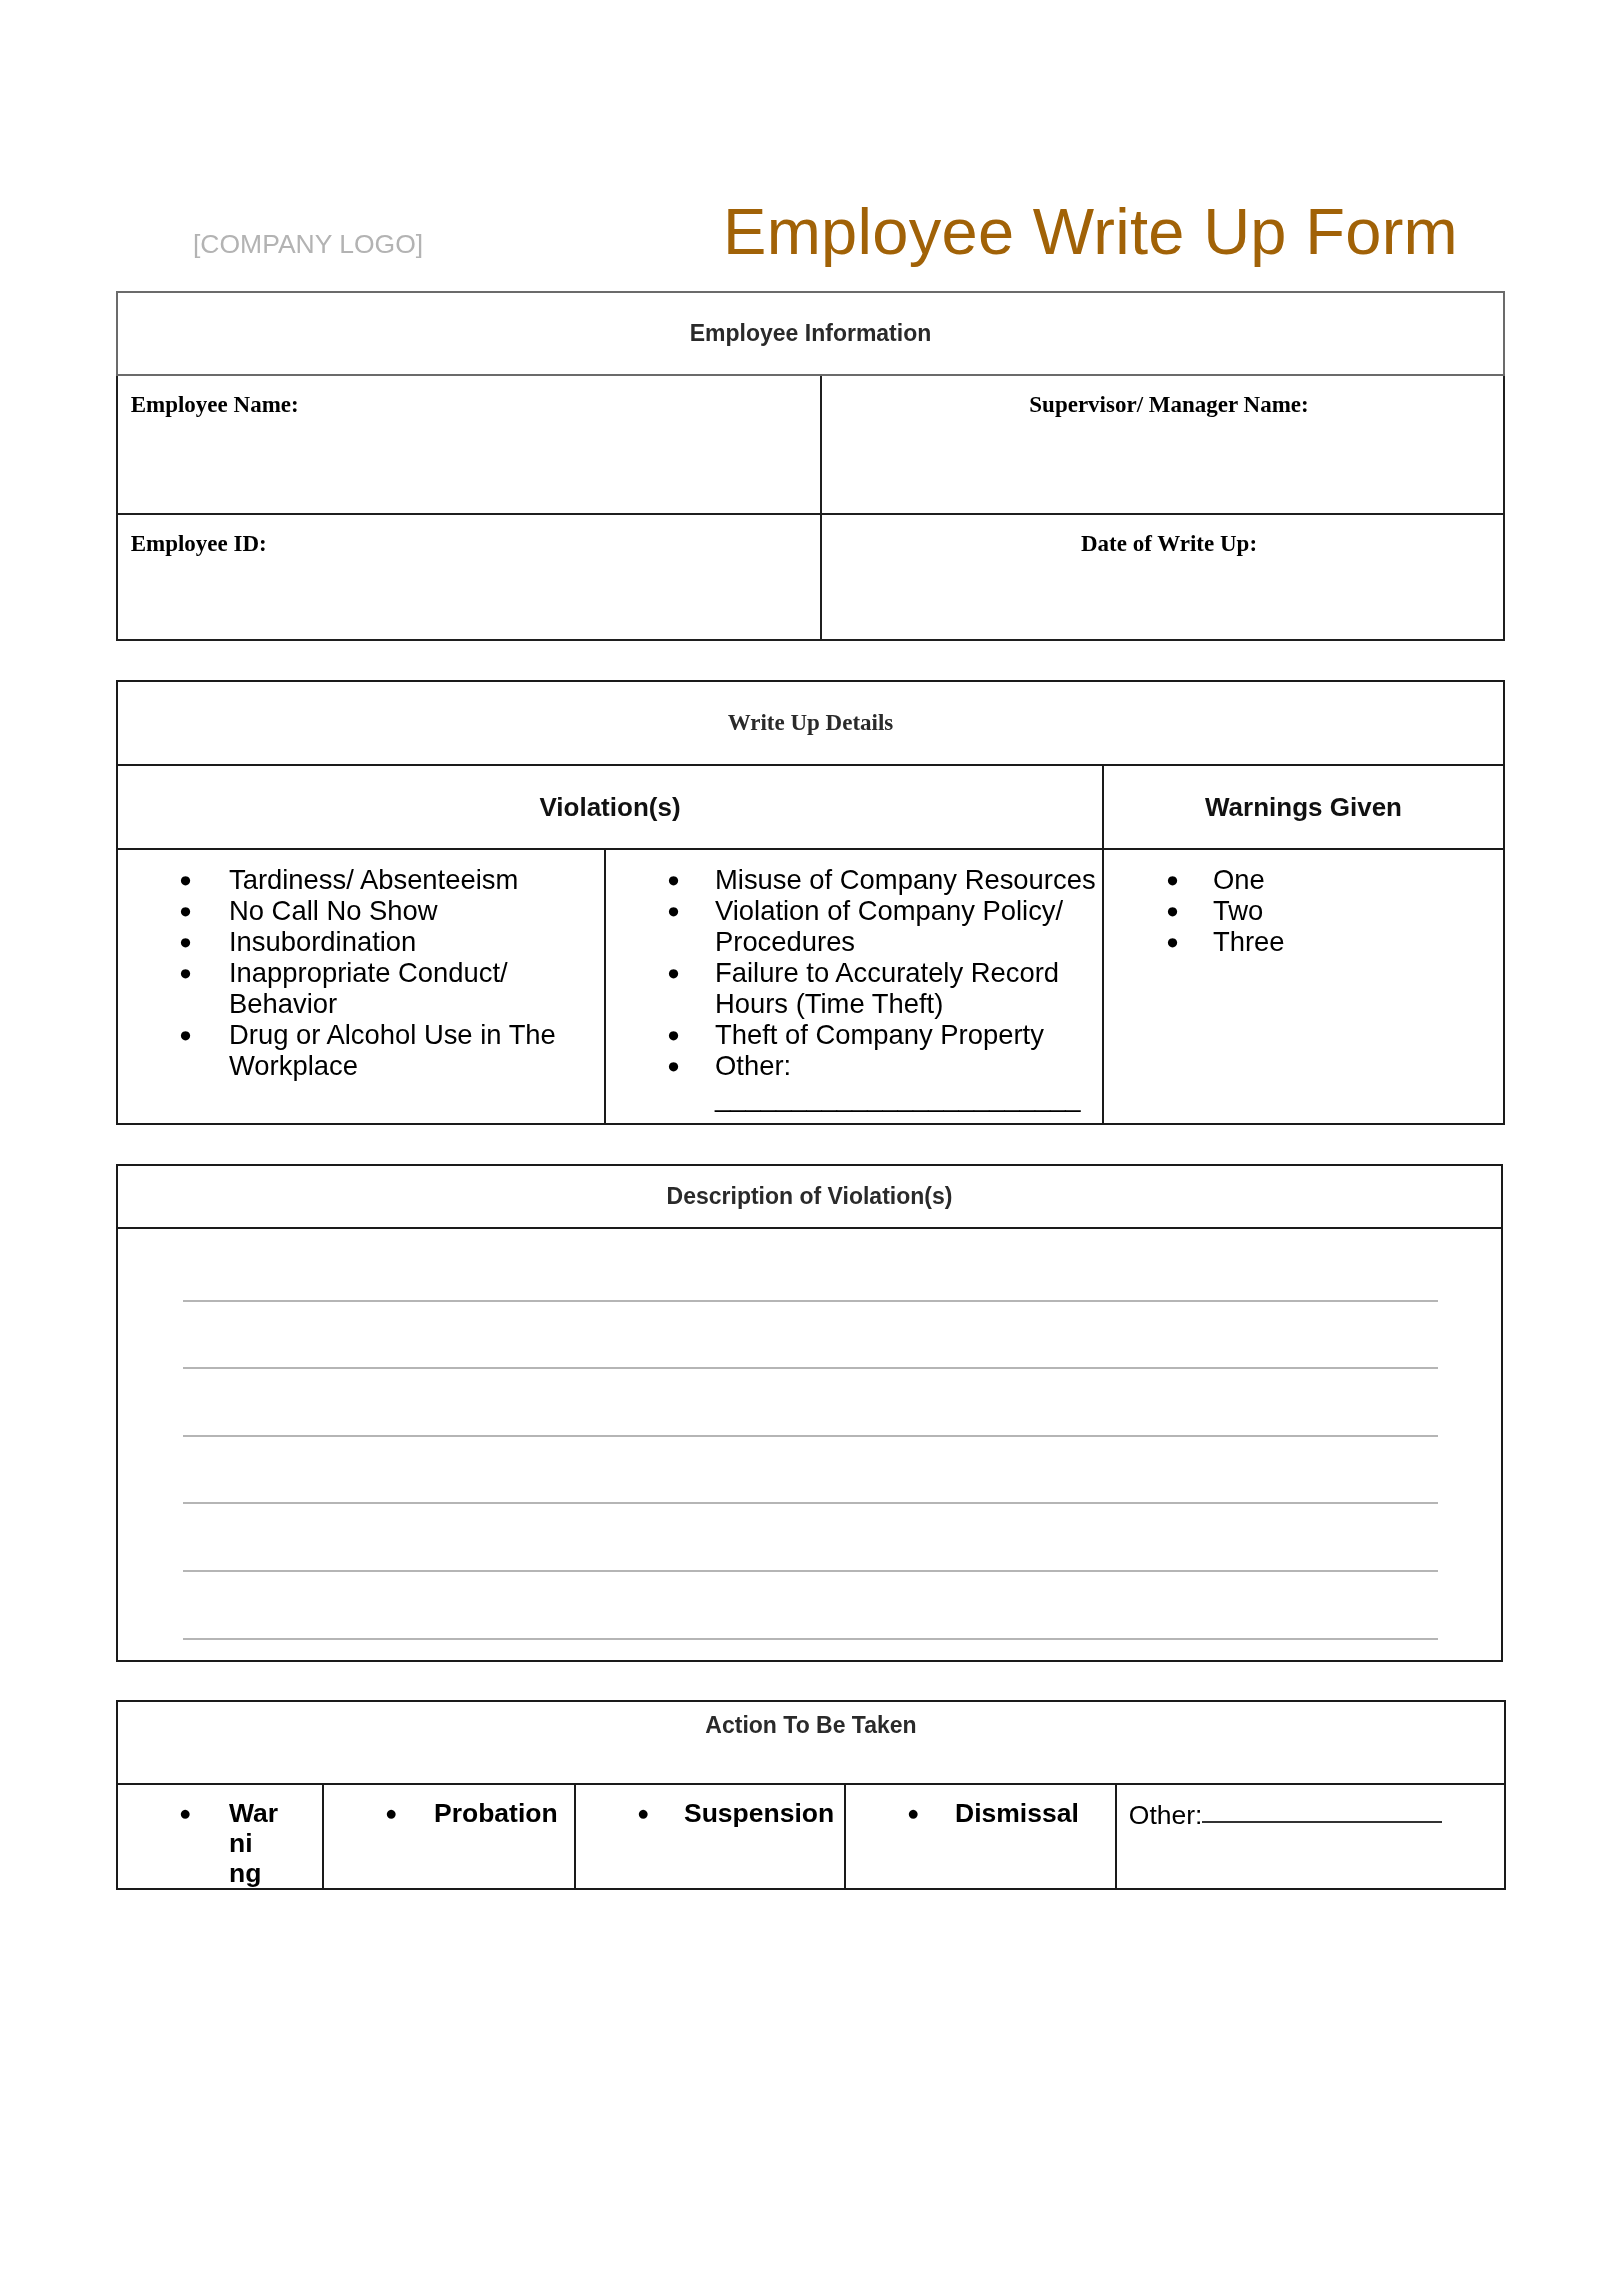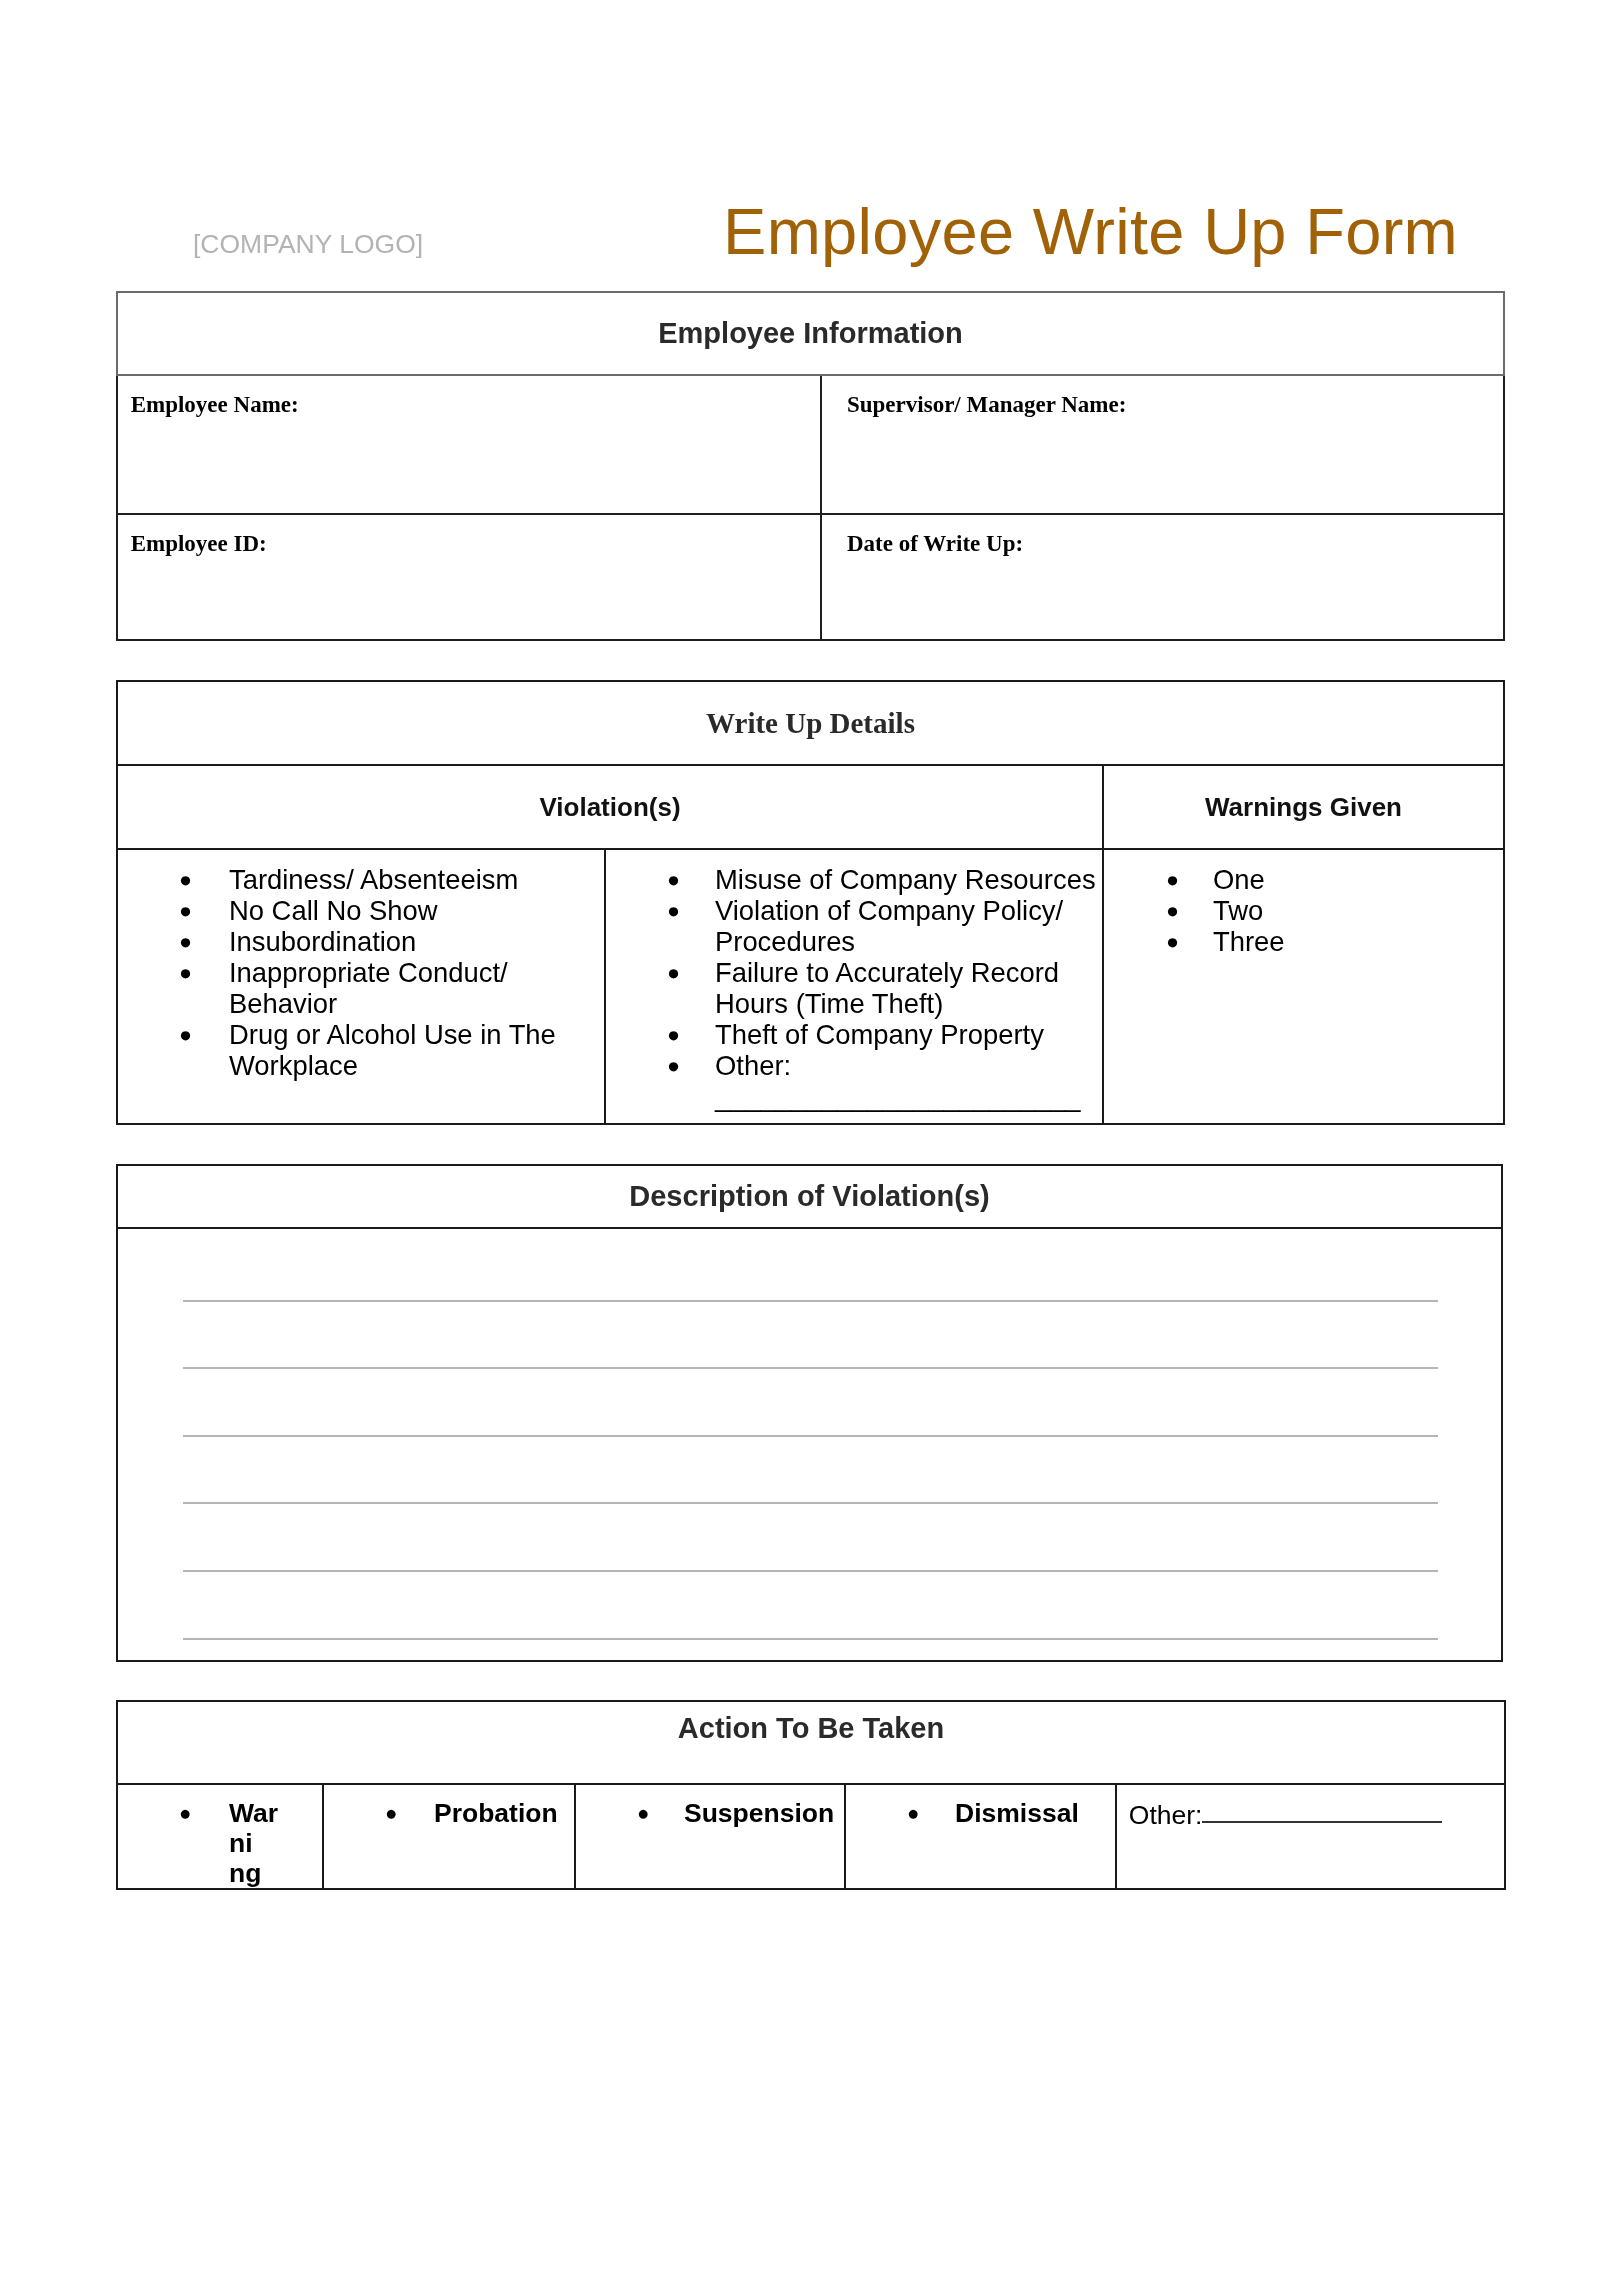--- a/index.html
+++ b/index.html
@@ -4,30 +4,30 @@
 <style>
   html, body { margin: 0; padding: 0; background: #ffffff; }
   body { width: 1620px; height: 2293px; position: relative; overflow: hidden;
          font-family: "Liberation Sans", sans-serif; color: #000; }
   .abs { position: absolute; }
   .logo { left: 193px; top: 229px; font-size: 26.5px; color: #b3b3b3; }
   .title { left: 723px; top: 194px; font-size: 65px; color: #a16207; letter-spacing: 0.3px; white-space: nowrap; }
 
   table.form { position: absolute; left: 116px; width: 1387px; border-collapse: collapse; table-layout: fixed; }
   table.form td, table.form th { border: 2.9px solid #1a1a1a; padding: 0; vertical-align: top; }
-  .hdr { text-align: center; vertical-align: middle !important; font-weight: bold; font-size: 29px; color: #2a2a2a; }
+  .hdr { text-align: center; vertical-align: middle !important; font-weight: bold; font-size: 23px; color: #2a2a2a; }
 
   
   #t1 { top: 291px; }
   #t1 td, #t1 th { border-color: #1f1f1f; }
   #t1 tr.h th { border-color: #6b6b6b; height: 81px; }
   #t1 tr.r1 td { height: 137px; }
   #t1 tr.r2 td { height: 124px; }
   .fieldlbl { font-weight: bold; font-size: 23px; padding: 15.7px 0 0 12.7px; display: block; font-family: Liberation Serif, serif; }
-  .fieldlbl.r { padding-left: 25px; }
+  .fieldlbl.r { padding-left: 13px; text-align: center; }
 
   
   #t2 { top: 680px; }
   #t2 tr.h th { height: 82px; font-family: Liberation Serif, serif; }
   #t2 tr.sh th { height: 82px; font-size: 26px; color: #111; }
   #t2 tr.list td { height: 273px; }
   ul.bl { list-style: none; margin: 0; padding: 13.7px 0 0 0; font-size: 27.4px; line-height: 31px; }
   ul.bl li { position: relative; padding-left: 111px; }
   ul.bl li .dot { position: absolute; left: 61px; top: 0; font-size: 21.6px; }
   ul.bl.c2 li { padding-left: 109px; }

